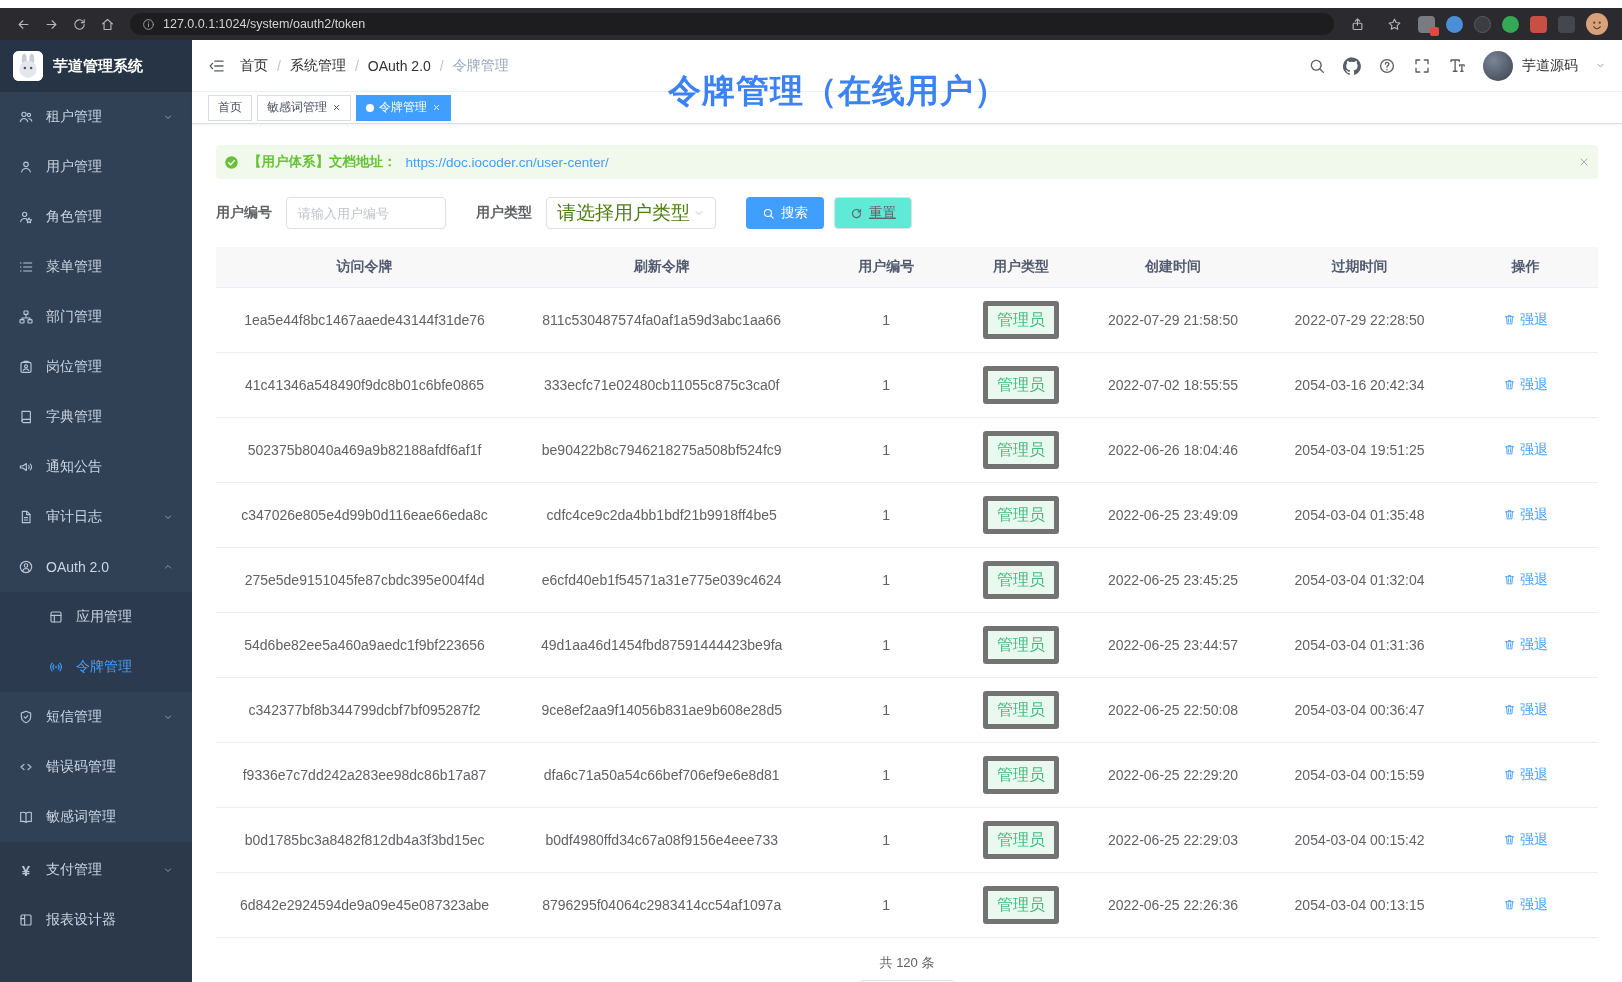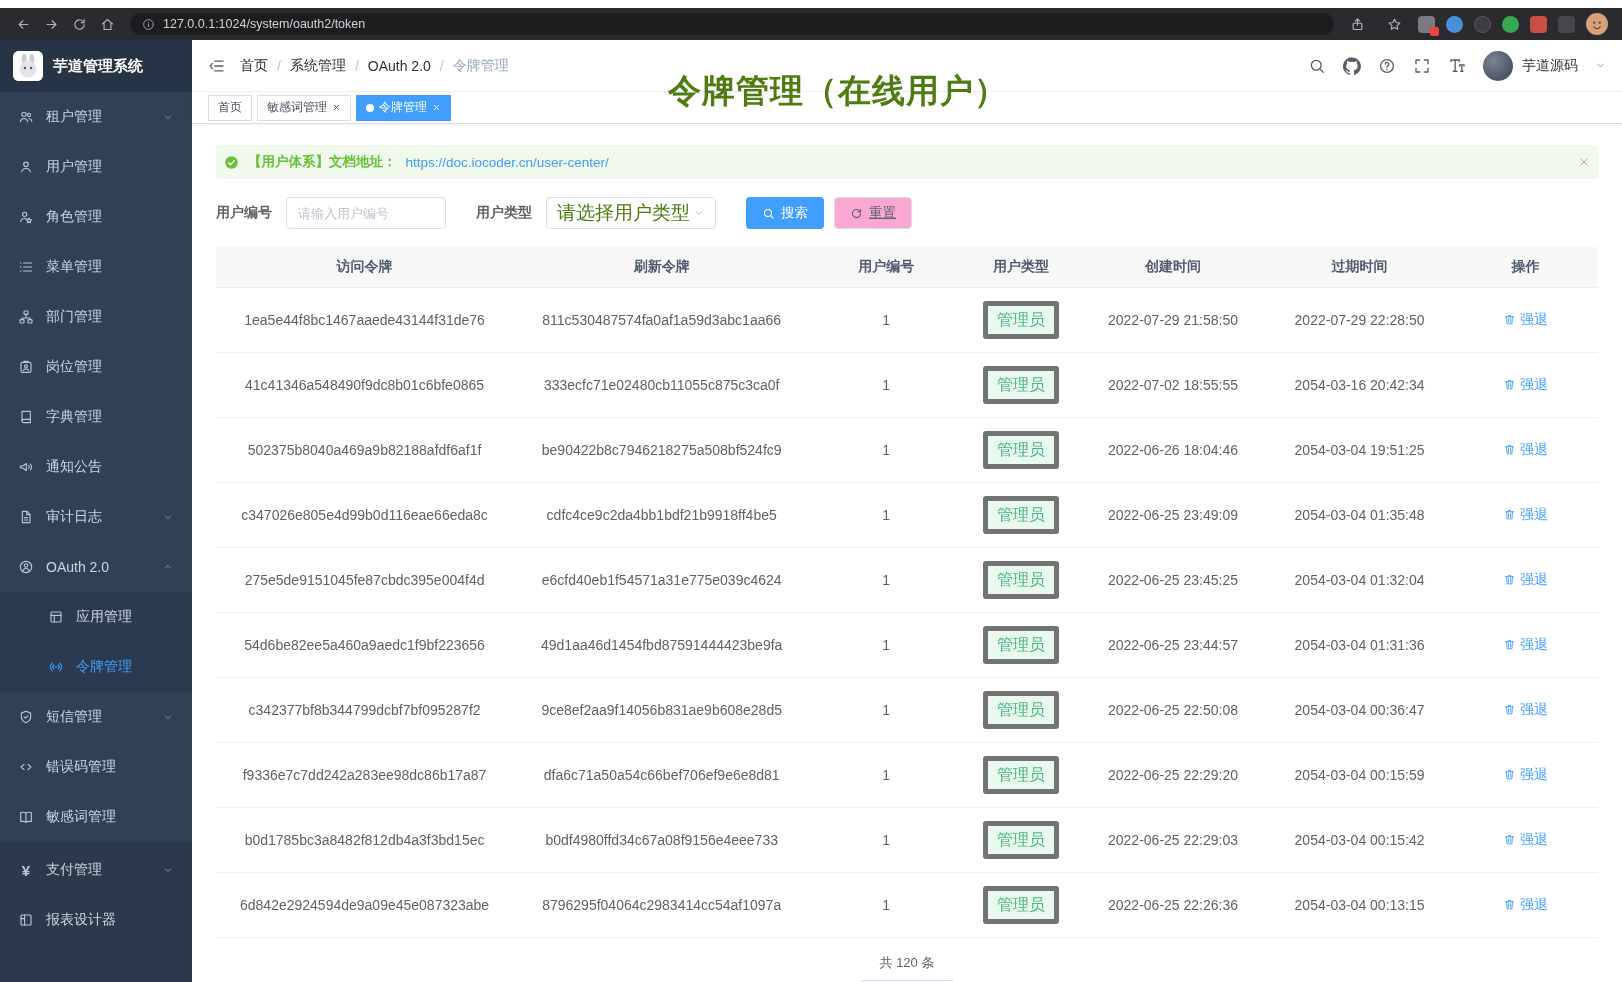--- a/index.html
+++ b/index.html
@@ -81,21 +81,21 @@
   .filters { display:flex; align-items:center; margin-bottom:18px; font-size:14px; }
   .f-group { display:flex; align-items:center; margin-right:30px; }
   .f-label { font-weight:700; color:#606266; margin-right:14px; white-space:nowrap; }
   .f-input { width:160px; height:32px; border:1px solid #dcdfe6; border-radius:4px; padding:0 11px; font-size:13px; color:#606266; outline:none; font-family:inherit; }
   .f-input::placeholder { color:#bfc4cc; }
   .f-select { width:170px; height:32px; border:1px solid #dcdfe6; border-radius:4px; display:flex; align-items:center; justify-content:space-between; padding:0 10px; color:#4d7c0f; font-size:19px; cursor:pointer; background:#fff; }
   .f-select svg { width:12px; height:12px; fill:none; stroke:#c0c4cc; stroke-width:2; stroke-linecap:round; stroke-linejoin:round; }
   .btn { height:32px; border-radius:4px; display:inline-flex; align-items:center; gap:6px; padding:0 15px; font-size:13.5px; cursor:pointer; border:1px solid transparent; font-family:inherit; }
   .btn svg { width:13px; height:13px; fill:none; stroke:currentColor; stroke-width:2; stroke-linecap:round; stroke-linejoin:round; }
   .btn-primary { background:#409eff; color:#fff; margin-right:10px; }
-  .btn-plain { background:#f9a8d4; border-color:#dcdfe6; color:#606266;text-decoration:underline; }
+  .btn-plain { background:#5eead4; border-color:#dcdfe6; color:#606266;text-decoration:underline; }
 
   table.token-table { width:100%; border-collapse:collapse; table-layout:fixed; font-size:14px; }
   .token-table thead th { background:#f8f8f9; color:#515a6e; font-weight:700; padding:11px 4px; text-align:center; border-bottom:1px solid #ebeef5; white-space:nowrap; }
   .token-table tbody td { padding:13px 4px; border-bottom:1px solid #ebeef5; color:#606266; text-align:center; white-space:nowrap; overflow:hidden; text-overflow:ellipsis; }
   .token-table th:nth-child(1), .token-table td:nth-child(1) { width:21.5%; }
   .token-table th:nth-child(2), .token-table td:nth-child(2) { width:21.5%; }
   .token-table th:nth-child(3), .token-table td:nth-child(3) { width:11%; }
   .token-table th:nth-child(4), .token-table td:nth-child(4) { width:8.5%; }
   .token-table th:nth-child(5), .token-table td:nth-child(5) { width:13.5%; }
   .token-table th:nth-child(6), .token-table td:nth-child(6) { width:13.5%; }
@@ -108,21 +108,21 @@
   .pg-size { width:94px; height:28px; border:1px solid #dcdfe6; border-radius:3px; display:flex; justify-content:space-between; padding:0 8px; cursor:pointer; background:#fff; }
   .pg-size svg { width:11px; height:11px; fill:none; stroke:#c0c4cc; stroke-width:2; stroke-linecap:round; stroke-linejoin:round; }
   .pg-btn, .pg-num { min-width:28px; height:28px; border:none; background:#f4f4f5; border-radius:2px; display:inline-flex; align-items:center; justify-content:center; font-size:13px; color:#606266; cursor:pointer; font-family:inherit; padding:0 4px; }
   .pg-pages { display:flex; gap:5px; }
   .pg-num.active { background:#409eff; color:#fff; font-weight:700; }
   .pg-btn svg { width:12px; height:12px; fill:none; stroke:currentColor; stroke-width:2; stroke-linecap:round; stroke-linejoin:round; }
   .pg-btn.prev { color:#c0c4cc; }
   .pg-goto { display:flex; align-items:center; gap:6px; margin-left:8px;justify-content:center; }
   .pg-input { width:40px; height:28px; border:1px solid #dcdfe6; border-radius:3px; text-align:center; font-size:13px; color:#606266; outline:none; font-family:inherit; }
 
-  .annotation { position:absolute; left:668px; top:69px; z-index:60; font-size:33px; font-weight:700; color:#4d7c0f; white-space:nowrap; letter-spacing:1px; }
+  .annotation { position:absolute; left:668px; top:69px; z-index:60; font-size:33px; font-weight:700; color:#3b82f6; white-space:nowrap; letter-spacing:1px; }
 </style>
 </head>
 <body>
 
 <div class="browser-bar">
   <span class="b-ico">
       <svg viewBox="0 0 24 24">
         <path d="M19 12H5M11 6l-6 6 6 6"></path>
       </svg>
     </span>

